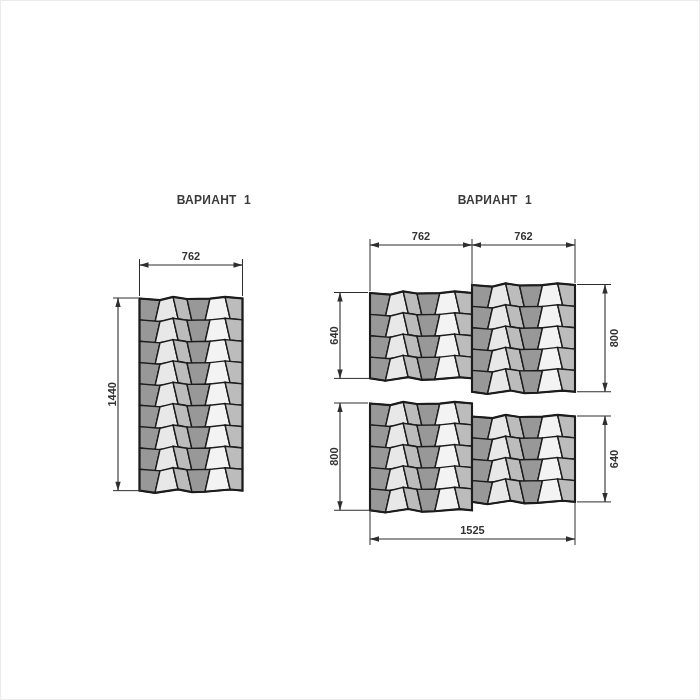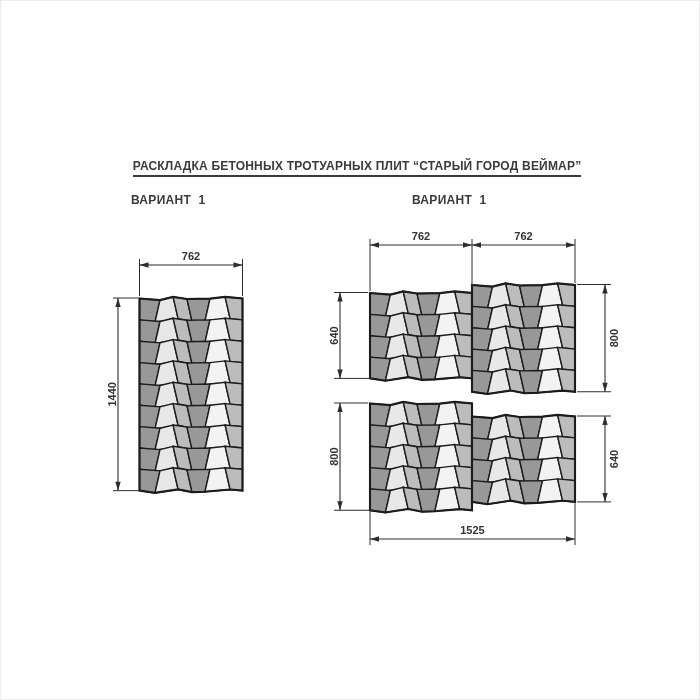--- a/index.html
+++ b/index.html
@@ -10,39 +10,36 @@
   }
   #diagram-title{
     position:absolute;left:0;right:0;top:145px;text-align:center;
     font-size:12px;font-weight:bold;color:#3a3a3a;letter-spacing:.2px;
     white-space:pre;
   }
   #diagram-title span{
     display:inline-block;border-bottom:2px solid #3a3a3a;padding-bottom:2px;
   }
   .variant-label{
-    position:absolute;top:193px;width:120px;text-align:left;
+    position:absolute;top:193px;width:120px;text-align:right;
     font-size:12px;font-weight:bold;color:#3a3a3a;white-space:pre;
     letter-spacing:.3px;
   }
   #variant1-label{left:131px;}
   #variant2-label{left:412px;}
   svg{position:absolute;left:0;top:0;}
   svg text{
     font-family:"Liberation Sans", sans-serif;
     font-size:11px;font-weight:bold;fill:#333333;
   }
 </style>
 </head>
 <body>
 
 <div id="stage">
-  <div id="diagram-title">
-    <span>РАСКЛАДКА БЕТОННЫХ ТРОТУАРНЫХ ПЛИТ “СТАРЫЙ ГОРОД ВЕЙМАР”</span>
-  </div>
   <div id="variant1-label" class="variant-label">ВАРИАНТ  1</div>
   <div id="variant2-label" class="variant-label">ВАРИАНТ  1</div>
   <svg id="cv" width="700" height="700" viewBox="0 0 700 700">
       <g>
         <polygon points="139.5,298.5 160.0,300.1 155.0,322.1 139.5,319.9" fill="#989898" stroke="#1c1c1c" stroke-width="1.4" stroke-linejoin="miter"></polygon>
         <polygon points="160.0,300.1 173.1,296.9 178.1,318.6 155.0,322.1" fill="#e8e8e8" stroke="#1c1c1c" stroke-width="1.4" stroke-linejoin="miter"></polygon>
         <polygon points="173.1,296.9 187.0,299.0 192.0,321.3 178.1,318.6" fill="#bcbcbc" stroke="#1c1c1c" stroke-width="1.4" stroke-linejoin="miter"></polygon>
         <polygon points="187.0,299.0 210.0,298.6 205.0,320.9 192.0,321.3" fill="#989898" stroke="#1c1c1c" stroke-width="1.4" stroke-linejoin="miter"></polygon>
         <polygon points="210.0,298.6 225.1,296.9 230.1,318.7 205.0,320.9" fill="#f3f3f3" stroke="#1c1c1c" stroke-width="1.4" stroke-linejoin="miter"></polygon>
         <polygon points="225.1,296.9 242.5,298.5 242.5,319.9 230.1,318.7" fill="#bcbcbc" stroke="#1c1c1c" stroke-width="1.4" stroke-linejoin="miter"></polygon>

